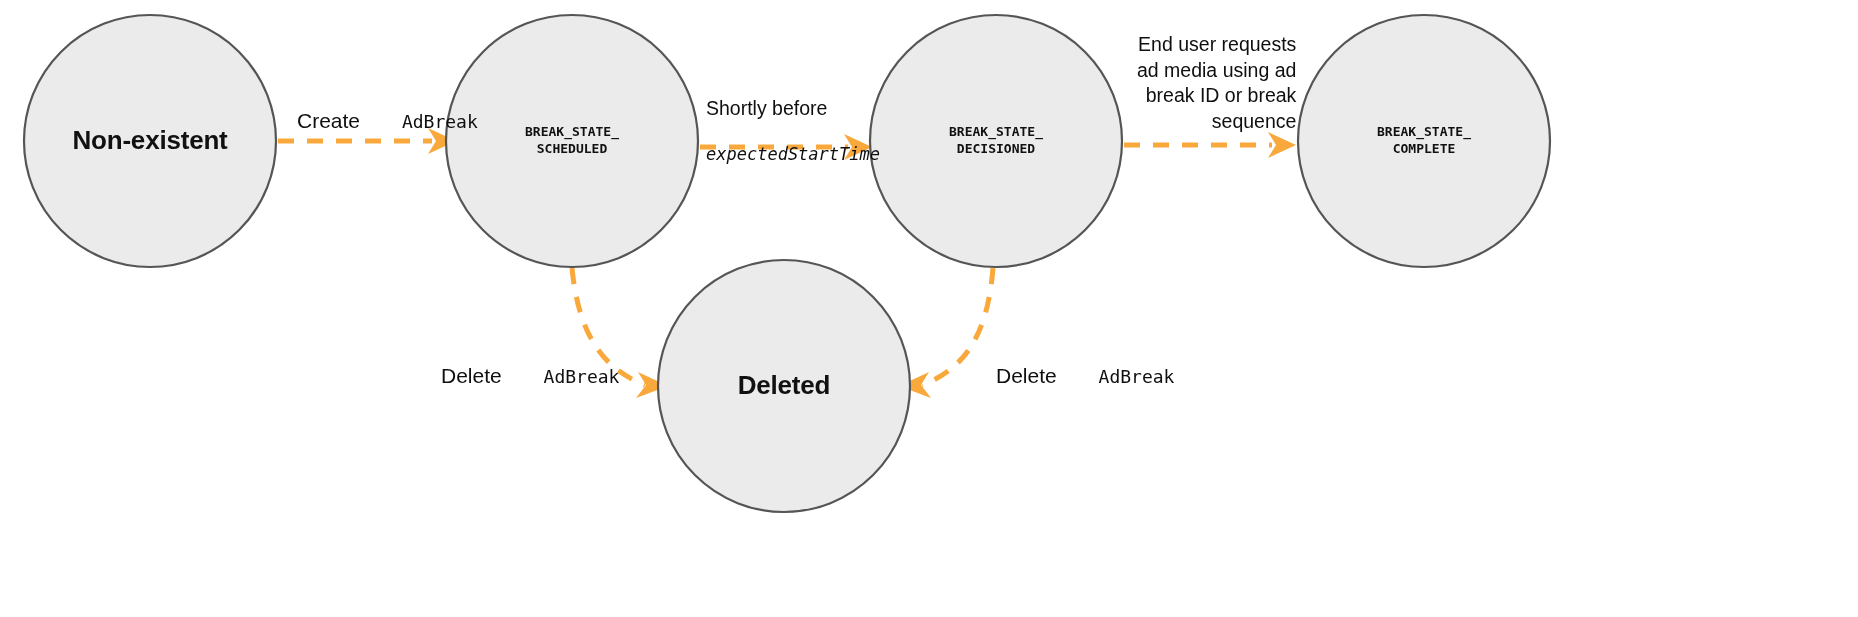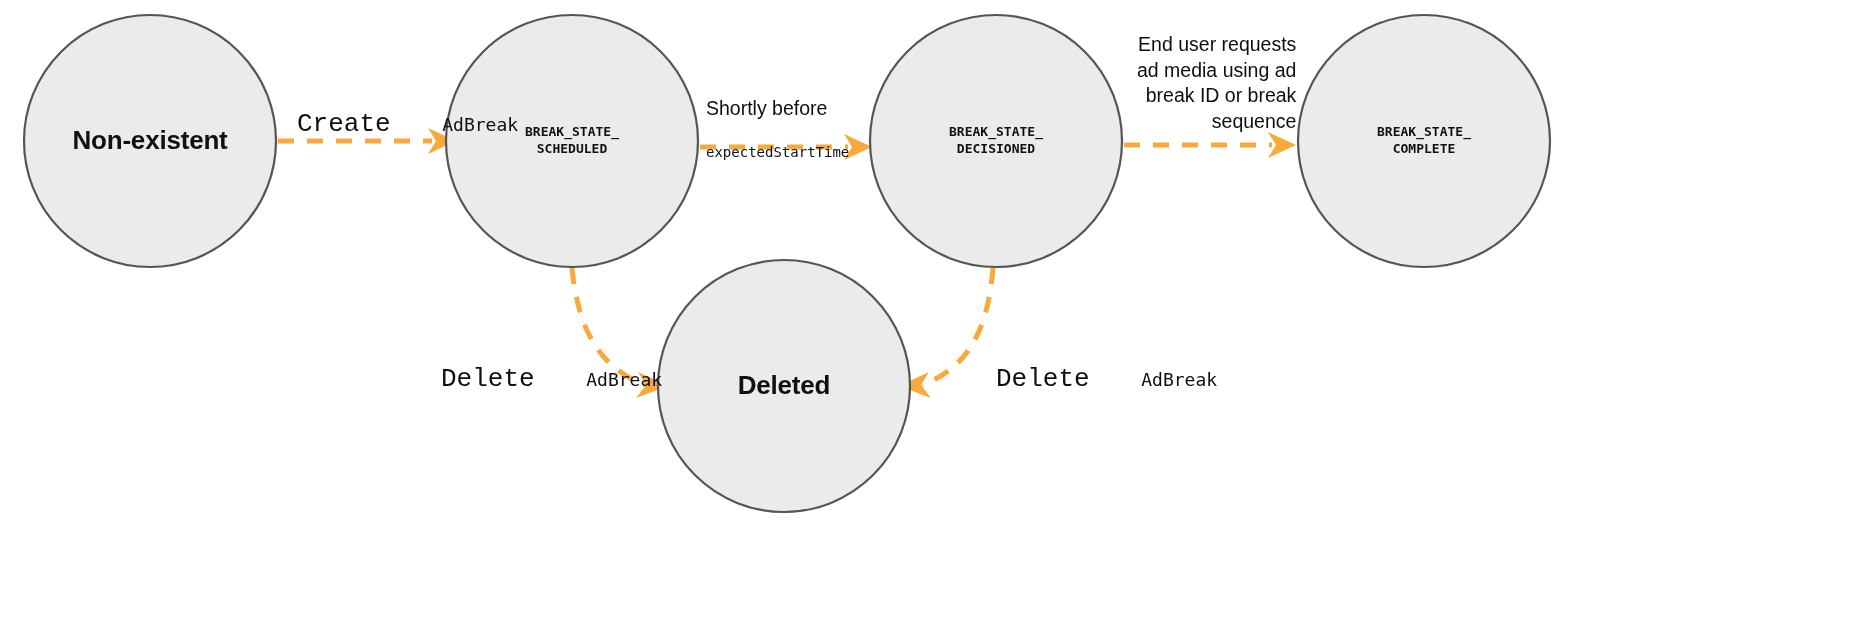--- a/index.html
+++ b/index.html
@@ -68,37 +68,38 @@
     line-height: 1.32;
     white-space: pre-line;
     pointer-events: none;
   }
   .edge-label.sans {
     font-family: "Liberation Sans", sans-serif;
     font-size: 19.5px;
     text-align: right;
   }
   .edge-label.mixed .lead {
-    font-family: Liberation Mono, monospace;
-    font-size: 26px;
+    font-family: Liberation Sans, sans-serif;
+    font-size: 21px;
   }
   .edge-label.mixed .code {
     font-family: "DejaVu Sans Mono", "Liberation Mono", monospace;
     font-size: 18px;
     margin-left: 36px;
   }
   .edge-label.two-line .l1 {
     font-family: "Liberation Sans", sans-serif;
     font-size: 19.5px;
     display: block;
   }
   .edge-label.two-line .l2 {
     font-family: "DejaVu Sans Mono", "Liberation Mono", monospace;
-    font-size: 14px;
+    font-size: 17px;
     display: block;
+    font-style: italic;
   }
 </style>
 </head>
 <body>
 
 <div id="diagram-root">
 
   <svg id="diagram-svg" viewBox="0 0 1858 617">
 
     <g>

